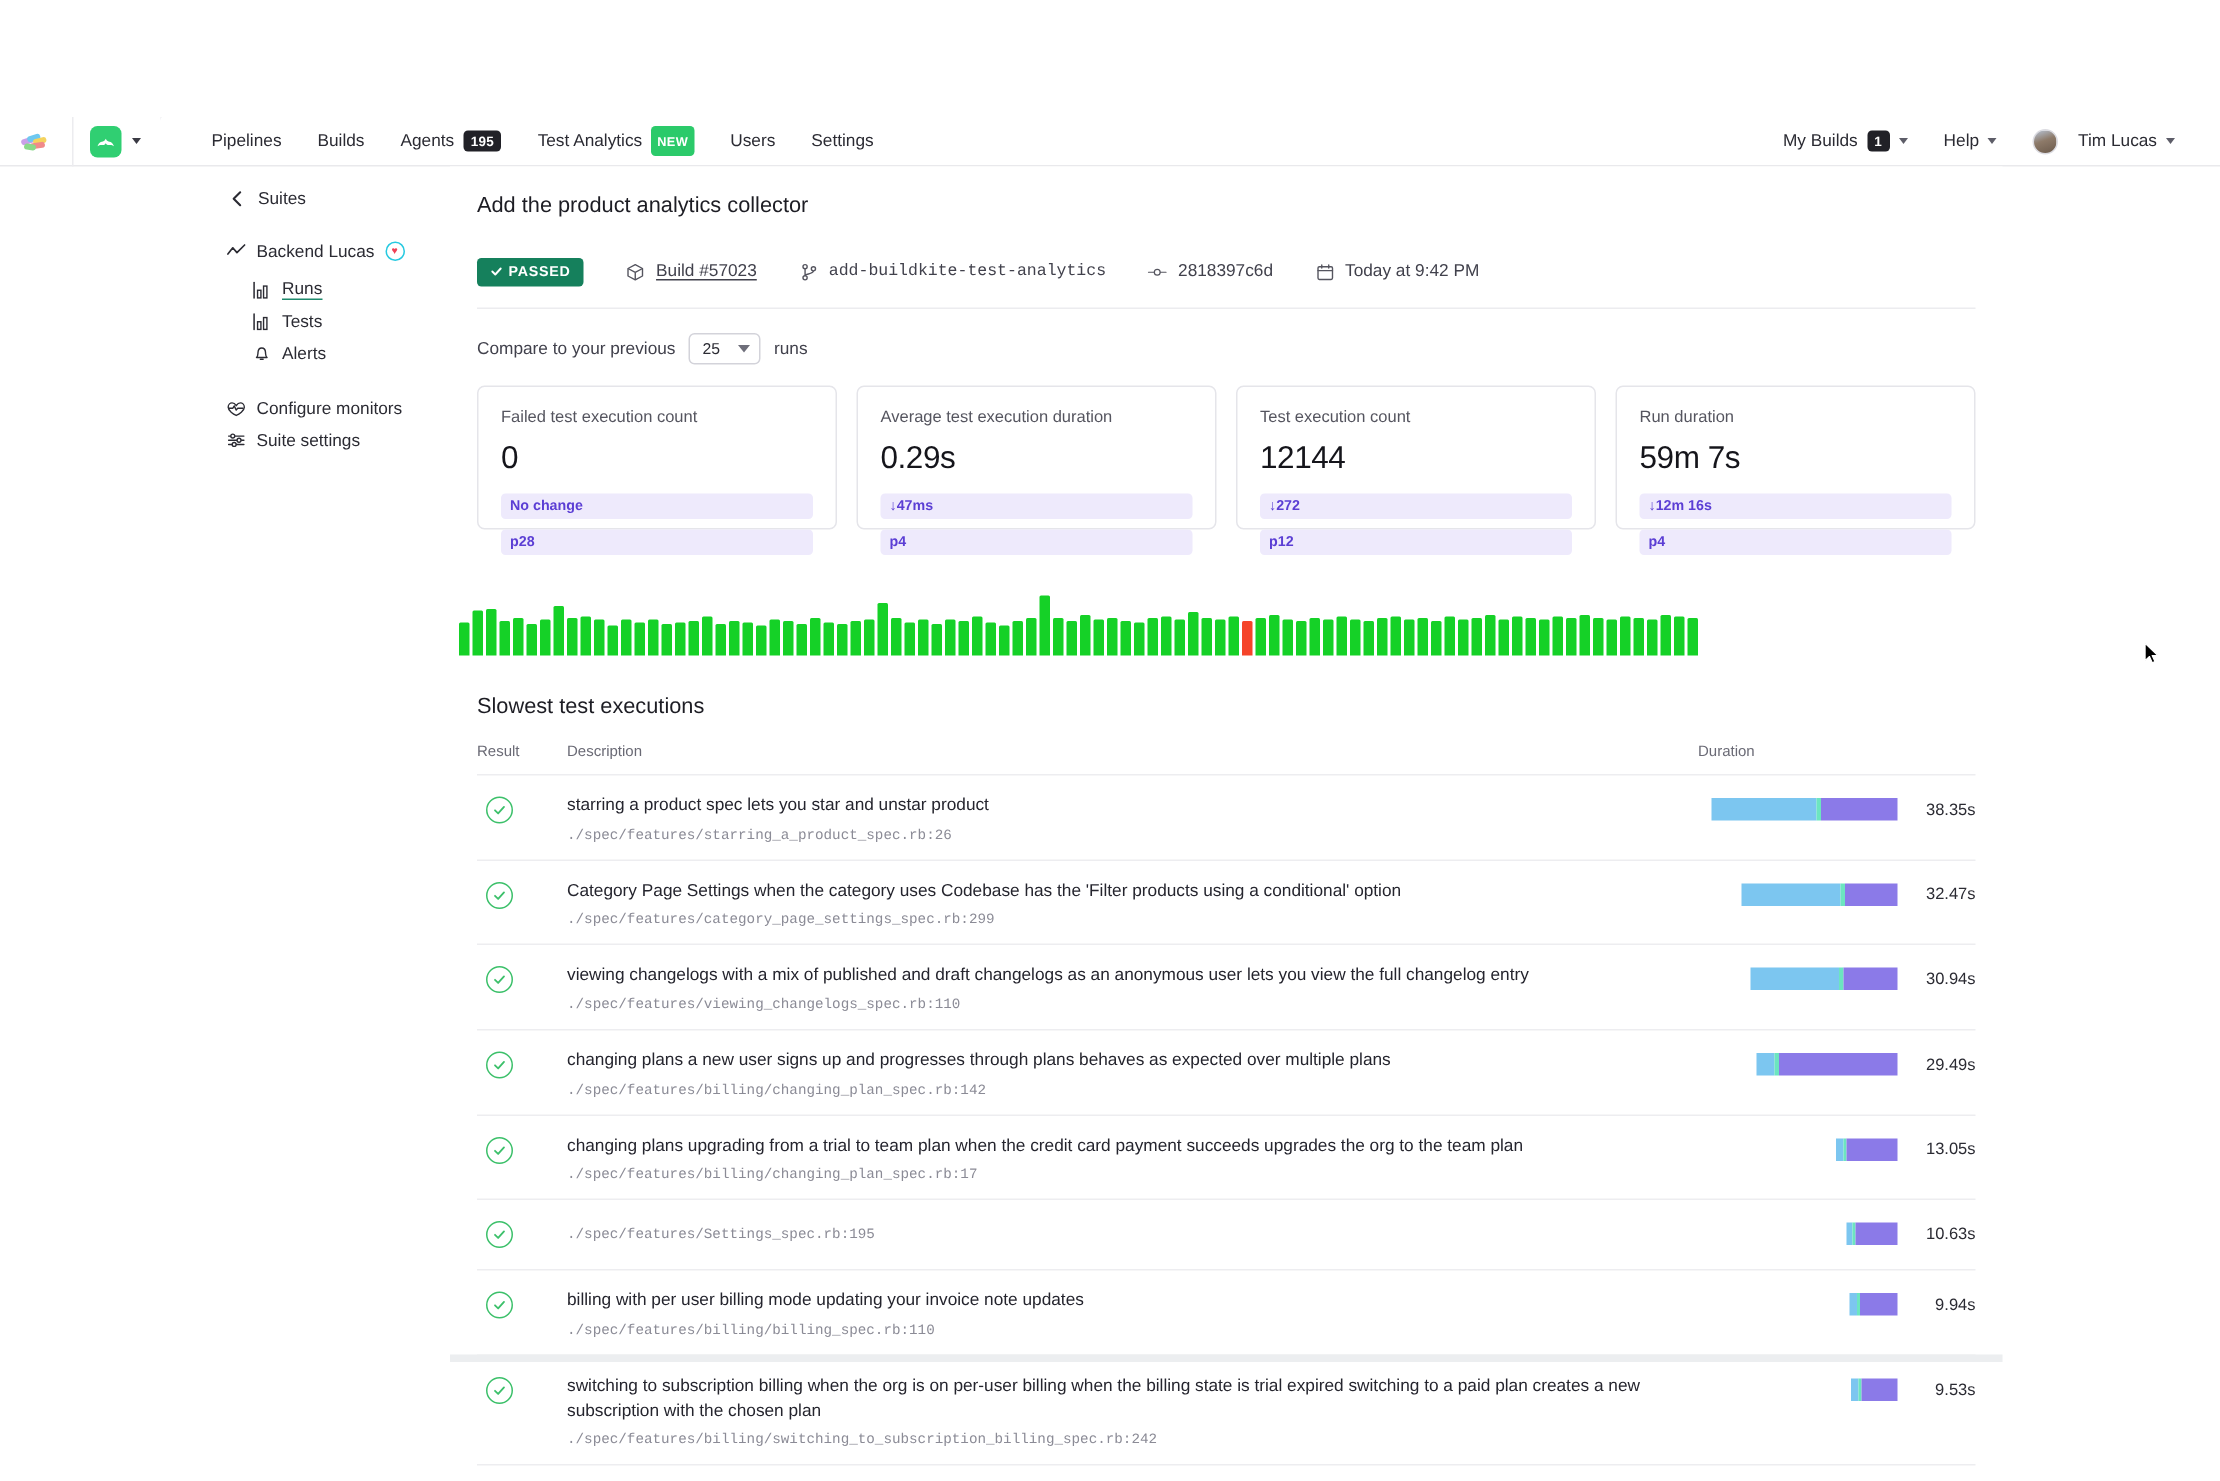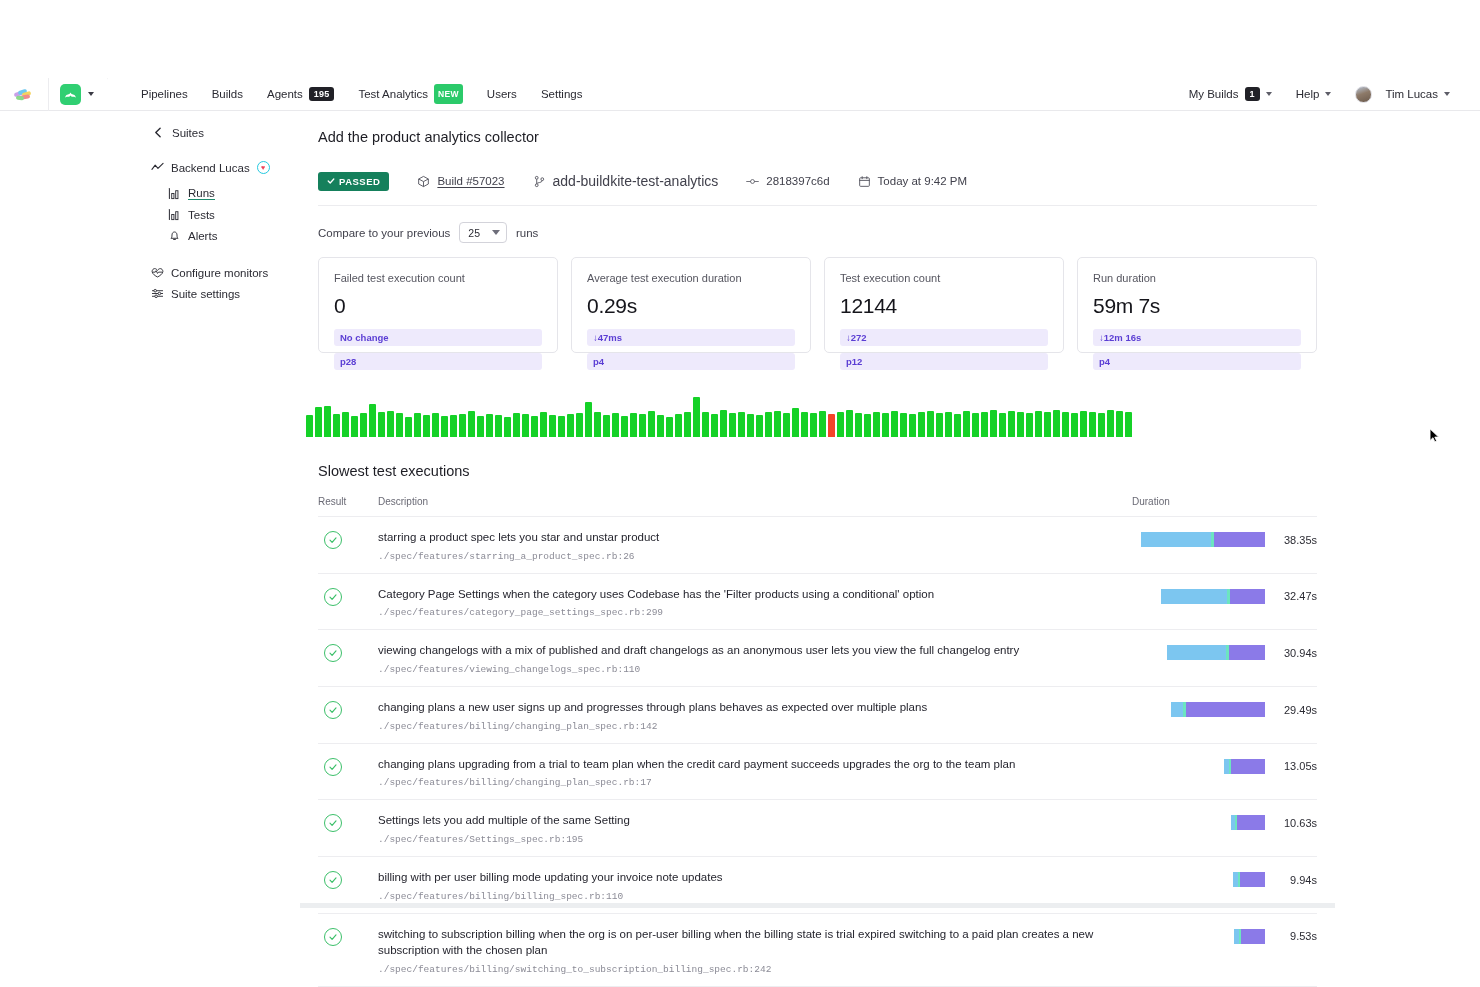--- a/index.html
+++ b/index.html
@@ -106,21 +106,21 @@
     display:flex; align-items:center; gap:0; padding:18px 18px 0 18px; height:54px;
   }
   .pill-passed {
     background:#15805c; color:#fff; font-size:9.5px; font-weight:bold; letter-spacing:.5px;
     padding:4px 9px; border-radius:3px; display:flex; align-items:center; gap:4px;
   }
   .bb-item {
     display:flex; align-items:center; gap:7px; font-size:11.5px; color:#41414c;
     margin-left:28px; white-space:nowrap;
   }
-  .bb-item.mono { font-family:Liberation Sans, sans-serif; font-size:14px; }
+  .bb-item.mono { font-family:Liberation Mono, monospace; font-size:11px; }
   .bb-item a { color:#41414c; text-decoration:underline; text-underline-offset:2px; }
   .divider { height:1px; background:#ececef; margin:6px 18px 0 18px; }
 
   .compare-row {
     display:flex; align-items:center; gap:9px; padding:16px 18px 0 18px;
     font-size:11.5px; color:#41414c;
   }
   .select-box {
     border:1px solid #d3d3da; border-radius:4px; background:#fff;
     height:21px; display:flex; align-items:center; gap:12px; padding:0 6px 0 8px;
@@ -623,21 +623,20 @@
           </div>
           <div class="row">
             <div class="col-result">
               <div class="check">
                 <svg width="10" height="10" viewBox="0 0 10 10">
                   <path d="M2 5.2 L4.1 7.3 L8 2.9" stroke="#3cc06a" stroke-width="1.2" fill="none" stroke-linecap="round" stroke-linejoin="round"></path>
                 </svg>
               </div>
             </div>
             <div class="col-desc">
-              <div class="desc-main">Settings lets you add multiple of the same Setting</div>
               <div class="desc-path">./spec/features/Settings_spec.rb:195</div>
             </div>
             <div class="dur-cell">
               <div class="dur-bar">
                 <div class="seg-blue" style="width: 4px;"></div>
                 <div class="seg-teal" style="width: 2px;"></div>
                 <div class="seg-purple" style="width: 28px;"></div>
               </div>
               <div class="dur-text">10.63s</div>
             </div>

